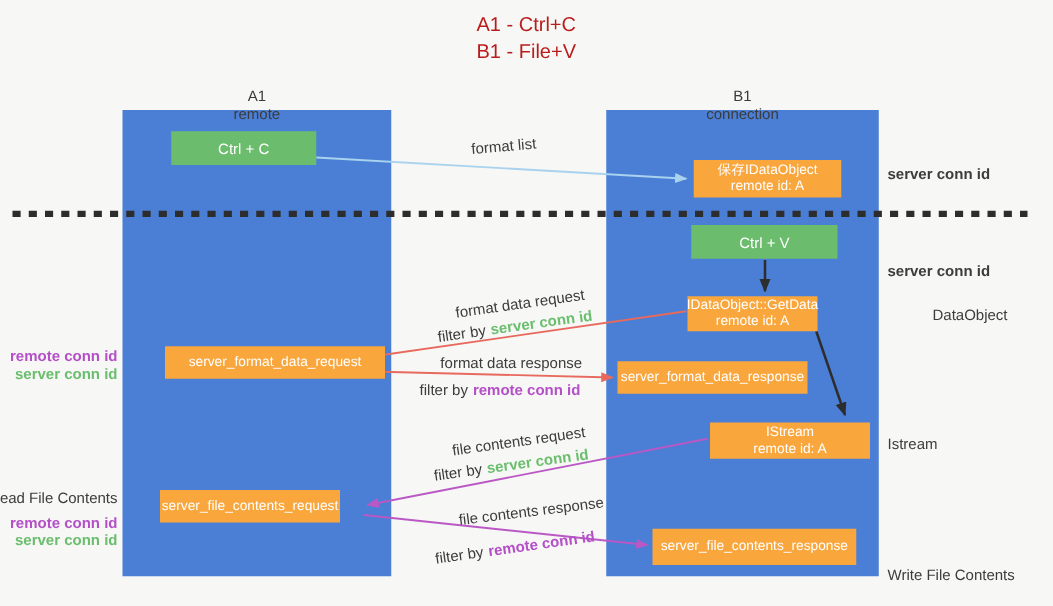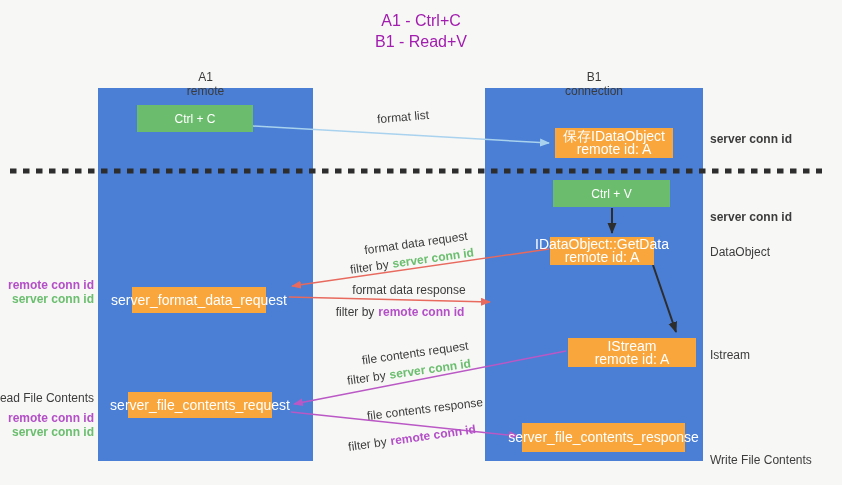--- a/index.html
+++ b/index.html
@@ -1,37 +1,37 @@
 <!DOCTYPE html>
 <html><head>
 <meta charset="utf-8">
 <style>
   * { margin:0; padding:0; box-sizing:border-box; }
   html,body { width:842px; height:485px; }
   body { font-family:"Liberation Sans","DejaVu Sans",sans-serif; background:#f7f7f5; }
   .canvas { position:relative; width:842px; height:485px; overflow:hidden; background:#f7f7f5; }
 
   .title { position:absolute; top:10px; left:0; width:842px; text-align:center;
-           font-size:16px; line-height:21px; color:#a21caf; z-index:4; }
+           font-size:16px; line-height:21px; color:#b91c1c; z-index:4; }
 
   .col-header { position:absolute; top:70px; text-align:center; font-size:12px;
                 line-height:14px; color:#3b3b3b; z-index:4; }
 
   .column { position:absolute; top:88px; height:373px; background:#4a7fd5; z-index:1; }
   .col-left  { left:98px;  width:215px; }
   .col-right { left:485px; width:218px; }
 
   svg.overlay { position:absolute; top:0; left:0; width:842px; height:485px;
                 z-index:2; pointer-events:none; }
 
   .node { position:absolute; display:flex; flex-direction:column; align-items:center;
           justify-content:center; color:#ffffff; text-align:center; z-index:3;
           white-space:nowrap; }
   .green-node  { background:#6bbd6d; font-size:12px; }
-  .orange-node { background:#f9a63d; font-size:14px; line-height:13px; }
+  .orange-node { background:#f9a63d; font-size:11px; line-height:13px; }
 
   .lbl { position:absolute; font-size:12px; color:#3c3c3c; white-space:nowrap;
          z-index:4; transform:translate(-50%,-50%); }
   .rot5 { transform:translate(-50%,-50%) rotate(-5deg); }
   .rot8 { transform:translate(-50%,-50%) rotate(-8deg); }
   .rot7 { transform:translate(-50%,-50%) rotate(-7deg); }
   .green-t  { color:#6abe6e; font-weight:bold; }
   .purple-t { color:#b44fc8; font-weight:bold; }
   .sp { margin-right:4px; }
 
@@ -39,21 +39,21 @@
   .side-right { left:710px; color:#3c3c3c; }
   .side-left  { right:748px; text-align:right; color:#3c3c3c; }
 </style>
 </head>
 <body>
 
 <div class="canvas">
 
   <div class="title">
     <div>A1 - Ctrl+C</div>
-    <div>B1 - Read+V</div>
+    <div>B1 - File+V</div>
   </div>
 
   <div class="col-header" style="left:140px; width:131px;">
     <div>A1</div>
     <div>remote</div>
   </div>
   <div class="col-header" style="left:529px; width:130px;">
     <div>B1</div>
     <div>connection</div>
   </div>
@@ -105,24 +105,27 @@
   <div class="node orange-node" style="left:555px; top:128px; width:118px; height:30px;">
     <div>保存IDataObject</div>
     <div>remote id: A</div>
   </div>
 
   <div class="node orange-node" style="left:550px; top:237px; width:104px; height:28px;">
     <div>IDataObject::GetData</div>
     <div>remote id: A</div>
   </div>
 
-  <div class="node orange-node" style="left:132px; top:287px; width:134px; height:26px;text-align:center;">
+  <div class="node orange-node" style="left:132px; top:277px; width:176px; height:26px;text-align:center;">
     <div>server_format_data_request</div>
   </div>
 
+  <div class="node orange-node" style="left:494px; top:289px; width:152px; height:26px;">
+    <div>server_format_data_response</div>
+  </div>
 
   <div class="node orange-node" style="left:568px; top:338px; width:128px; height:29px;">
     <div>IStream</div>
     <div>remote id: A</div>
   </div>
 
   <div class="node orange-node" style="left:128px; top:392px; width:144px; height:26px;">
     <div>server_file_contents_request</div>
   </div>
 
@@ -147,21 +150,21 @@
     <span class="sp">filter by</span><span class="green-t">server conn id</span>
   </div>
 
   <div class="lbl rot7" style="left:425px; top:409px;">file contents response</div>
   <div class="lbl rot8" style="left:412px; top:438px;">
     <span class="sp">filter by</span><span class="purple-t">remote conn id</span>
   </div>
 
   <div class="side side-right green-t" style="top:132px;">server conn id</div>
   <div class="side side-right green-t" style="top:210px;">server conn id</div>
-  <div class="side side-right" style="top:245px;">DataObject</div>
+  <div class="side side-right" style="top:245px;margin-left:36px;">DataObject</div>
   <div class="side side-right" style="top:348px;">Istream</div>
   <div class="side side-right" style="top:453px;">Write File Contents</div>
 
   <div class="side side-left" style="top:278px;">
     <div class="purple-t">remote conn id</div>
     <div class="green-t">server conn id</div>
   </div>
   <div class="side side-left" style="top:391px;">Read File Contents</div>
   <div class="side side-left" style="top:411px;">
     <div class="purple-t">remote conn id</div>

